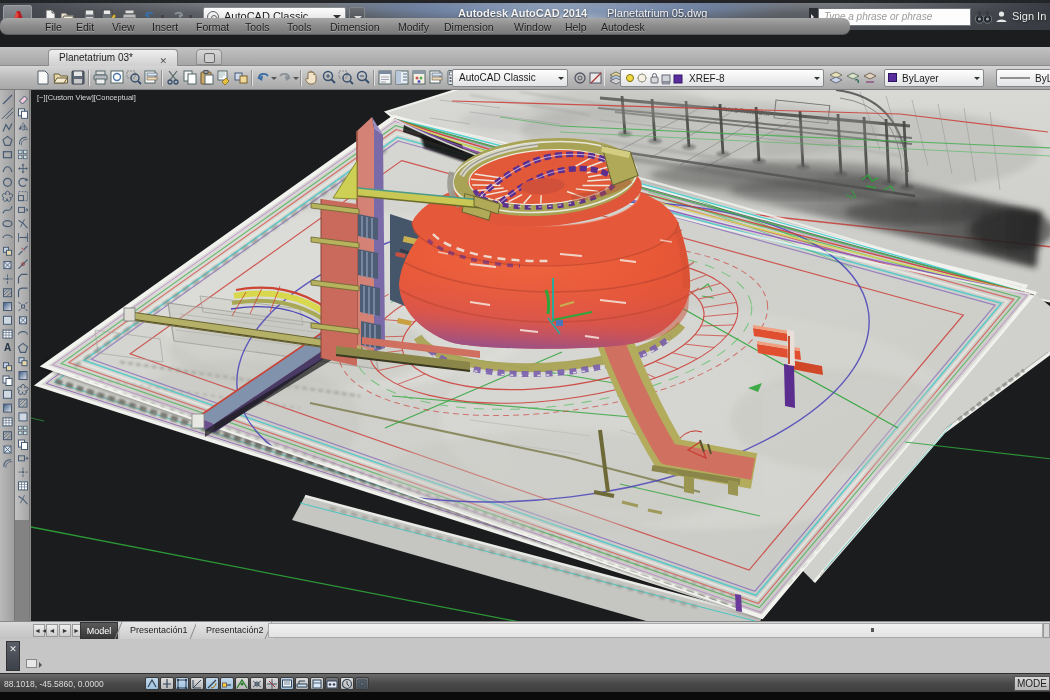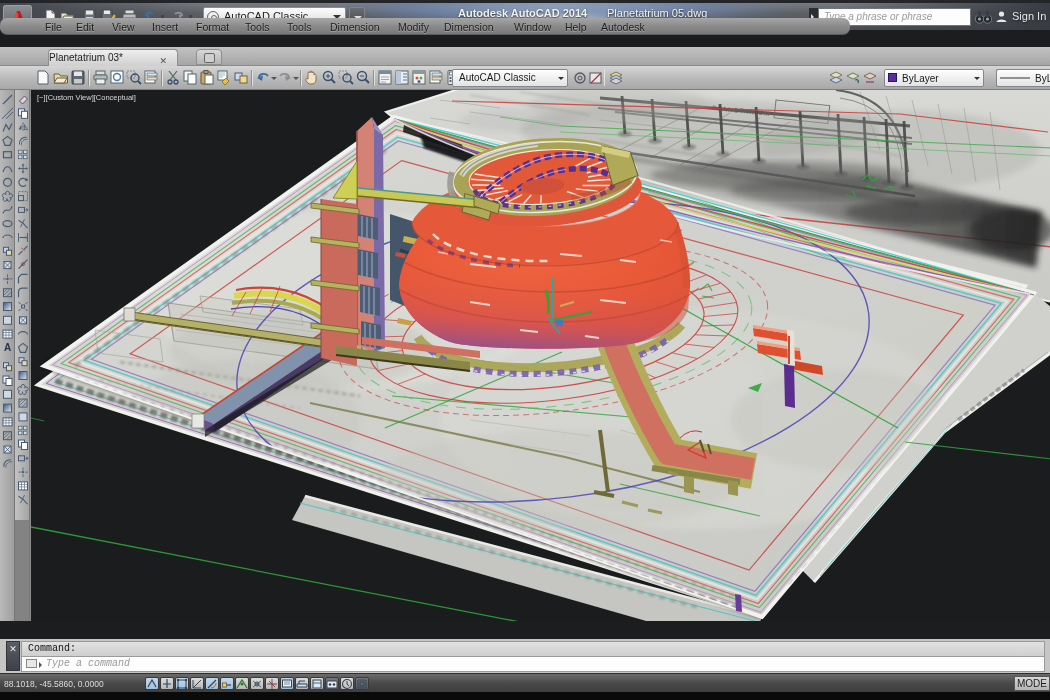--- a/index.html
+++ b/index.html
@@ -28,21 +28,21 @@
 #srch-arr{left:809px;top:8px;width:9px;height:18px;background:#2c2f33;}
 #srch-arr:after{content:"";position:absolute;left:2px;top:6px;border:3.5px solid transparent;border-left-color:#ddd;}
 #srch{left:818px;top:8px;width:153px;height:18px;background:#fdfdfd;border:1px solid #70757a;font-size:10px;font-style:italic;color:#9a9a9a;line-height:16px;padding-left:5px;}
 #binoc{left:975px;top:10px;width:17px;height:14px;}
 #signin{left:995px;top:9px;width:55px;height:16px;color:#e8e8e8;font-size:11px;text-shadow:0 1px 2px #222;}
 
 #menubar{left:0;top:18px;width:850px;height:17px;background:linear-gradient(#a6a6a6,#8e8e8e 45%,#787878);border-bottom:1px solid #5c5c5c;border-radius:7px;}
 #menubar span{position:absolute;top:2.5px;font-size:10.5px;color:#1d1d1d;text-shadow:0 1px 0 rgba(255,255,255,.3);}
 
 #tabrow{left:0;top:47px;width:1050px;height:19px;background:linear-gradient(#c2c2c2,#a5a5a5);border-bottom:1px solid #8a8a8a;}
-#ftab{left:48px;top:2px;width:130px;height:17px;background:linear-gradient(#efefef,#cfcfcf);border:1px solid #8f8f8f;border-bottom:none;border-radius:4px 4px 0 0;font-size:10px;color:#222;line-height:16px;}
+#ftab{left:48px;top:2px;width:130px;height:17px;background:linear-gradient(#efefef,#cfcfcf);border:1px solid #8f8f8f;border-bottom:none;border-radius:4px 4px 0 0;font-size:10px;color:#222;line-height:16px;padding-left:10px;}
 #ftab i{position:absolute;right:10px;top:3px;font-style:normal;color:#555;font-size:9px;}
 #ntab{left:196px;top:2px;width:26px;height:16px;background:linear-gradient(#d8d8d8,#b5b5b5);border:1px solid #8f8f8f;border-radius:4px 4px 0 0;}
 #ntab:after{content:"";position:absolute;left:7px;top:3px;width:9px;height:8px;border:1.5px solid #666;border-radius:2px;background:#cfcfcf;}
 
 #toolbar{left:0;top:66px;width:1050px;height:24px;background:linear-gradient(#d6d6d6,#b9b9b9 55%,#a8a8a8);border-bottom:1px solid #7e7e7e;}
 .sep{top:3px;width:1px;height:17px;background:#909090;border-right:1px solid #e5e5e5;}
 .ticon{top:4px;width:16px;height:16px;}
 .combo{top:3px;height:18px;background:linear-gradient(#fefefe,#e2e3e5);border:1px solid #85888b;border-radius:2px;font-size:10px;color:#1b1b1b;line-height:16px;}
 .combo .arr{position:absolute;right:3px;top:7px;border:3.5px solid transparent;border-top-color:#333;}
 
@@ -260,20 +260,35 @@
       <svg class="ticon" style="left:588px" viewBox="0 0 16 16">
         <rect x="2" y="3" width="11" height="10" fill="#e8e8e8" stroke="#556"></rect>
         <path d="M3 13 L13 3" stroke="#a33" stroke-width="1.2"></path>
       </svg>
       <div class="sep" style="left:604px"></div>
       <svg class="ticon" style="left:608px" viewBox="0 0 16 16">
         <path d="M2 5 L8 2 L14 5 L8 8 Z" fill="#e8d890" stroke="#776"></path>
         <path d="M2 8 L8 5 L14 8 L8 11 Z" fill="#b8cfe8" stroke="#667" opacity=".9"></path>
         <path d="M2 11 L8 8 L14 11 L8 14 Z" fill="#d8d8d8" stroke="#667" opacity=".9"></path>
       </svg>
+      <div class="combo" style="left:620px;width:204px;">
+        <svg style="position:absolute;left:2px;top:1px" width="62" height="14" viewBox="0 0 62 14">
+          <circle cx="7" cy="7" r="3.5" fill="#f0d840" stroke="#887716"></circle>
+          <path d="M5.5 10.5h3" stroke="#887716"></path>
+          <circle cx="19" cy="7" r="4" fill="#f5f0e2" stroke="#998"></circle>
+          <path d="M19 2v2M19 10v2M14 7h2M22 7h2" stroke="#998" stroke-width=".8"></path>
+          <rect x="28" y="6" width="7" height="6" rx="1" fill="#d8d8d8" stroke="#667"></rect>
+          <path d="M29.5 6 v-1.5 a2 2 0 0 1 4 0 V6" fill="none" stroke="#667"></path>
+          <rect x="39" y="4" width="8" height="7" fill="#cfd4da" stroke="#667"></rect>
+          <path d="M40 11h6l1 2h-8z" fill="#aab2ba" stroke="#667" stroke-width=".7"></path>
+          <rect x="51" y="4" width="8" height="8" fill="#5a2d9e" stroke="#331a66"></rect>
+        </svg>
+        <span style="position:absolute;left:68px;top:1px">XREF-8</span>
+        <div class="arr"></div>
+      </div>
       <svg class="ticon" style="left:828px" viewBox="0 0 16 16">
         <path d="M2 5 L8 2 L14 5 L8 8 Z" fill="#e8e0b8" stroke="#776"></path>
         <path d="M2 10 L8 7 L14 10 L8 13 Z" fill="#c8d8ea" stroke="#667"></path>
       </svg>
       <svg class="ticon" style="left:845px" viewBox="0 0 16 16">
         <path d="M2 6 L8 3 L14 6 L8 9 Z" fill="#d8e2c8" stroke="#676"></path>
         <path d="M10 10 c3 -1 4 1 3 3" fill="none" stroke="#265" stroke-width="1.3"></path>
       </svg>
       <svg class="ticon" style="left:862px" viewBox="0 0 16 16">
         <path d="M2 6 L8 3 L14 6 L8 9 Z" fill="#e2d2c2" stroke="#765"></path>
@@ -820,24 +835,37 @@
         <polygon points="757,344 800,351 801,360 758,353" fill="#e05030"></polygon>
         <polygon points="757,344 800,351 800,348 757,341" fill="#f0a080"></polygon>
         <polygon points="790,360 822,366 823,375 791,369" fill="#d04828"></polygon>
         <polygon points="784,364 794,366 795,408 785,406" fill="#5a2d8e"></polygon>
         <polygon points="787,330 794,331 795,366 788,365" fill="#e8e0d8"></polygon>
         <path d="M789,336 L789,364" stroke="#c05030" stroke-width="2"></path>
         <polygon points="735,594 741,595 742,612 736,611" fill="#6a3a9a"></polygon>
       </svg>
       <div id="vplabel">[−][Custom View][Conceptual]</div>
   </div>
+  <div id="mtabs">
+    <div class="mnav" style="left:33px">◄◄</div>
+      <div class="mnav" style="left:46px">◄</div>
+      <div class="mnav" style="left:59px">►</div>
+      <div class="mnav" style="left:72px">►►</div>
+    <div id="mtab-model">Model</div>
+    <div class="ptab" style="left:120px">Presentación1</div>
+      <div class="pslash" style="left:118px"></div>
+      <div class="pslash" style="left:193px"></div>
+    <div class="ptab" style="left:196px">Presentación2</div>
+      <div class="pslash" style="left:268px"></div>
+    <div id="mtrack"></div>
+      <div id="mdot"></div>
+      <div id="mbtn"></div>
+  </div>
   <div id="cmdwin">
     <div id="cmdx">✕</div>
-    <div id="cmdl1">Command:</div>
-    <div id="cmdl2">Type  a  command</div>
     <div id="cmdic"></div>
   </div>
   <div id="status">
     <div id="coords">88.1018,  -45.5860, 0.0000</div>
     <div class="sbtn on" style="left:145px">
         <svg width="12" height="12" viewBox="1 1 12 12" style="position:absolute;left:0;top:0">
           <path d="M3 10 L7 3 L11 10" fill="none" stroke="#345" stroke-width="1.2"></path>
         </svg>
       </div>
       <div class="sbtn " style="left:160px">

